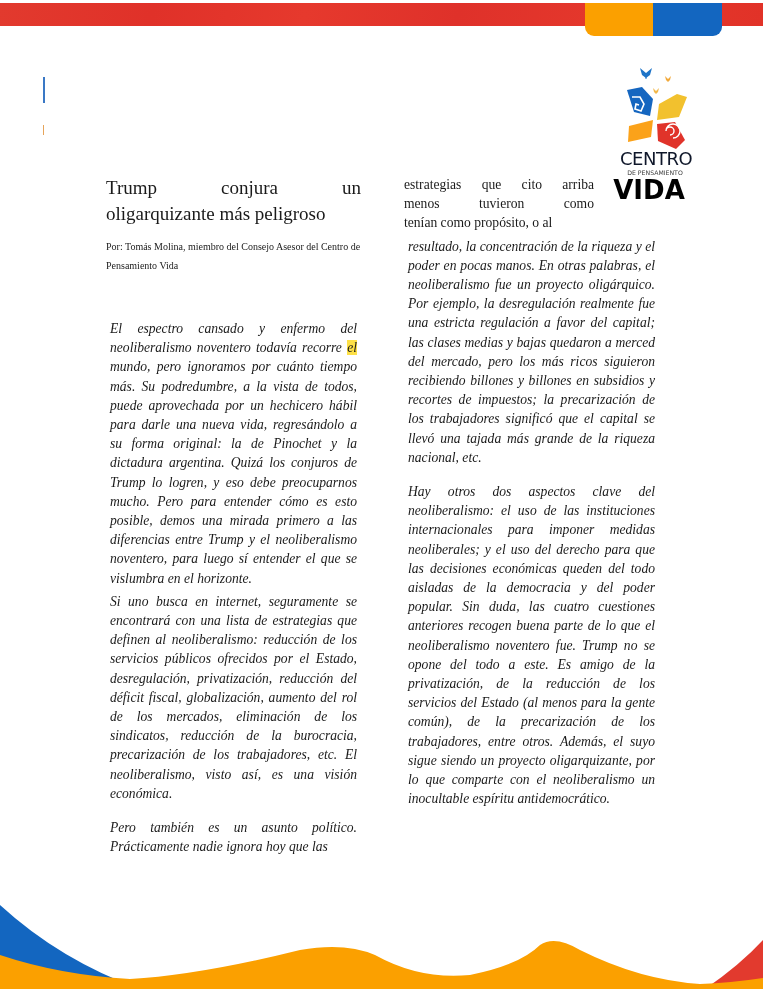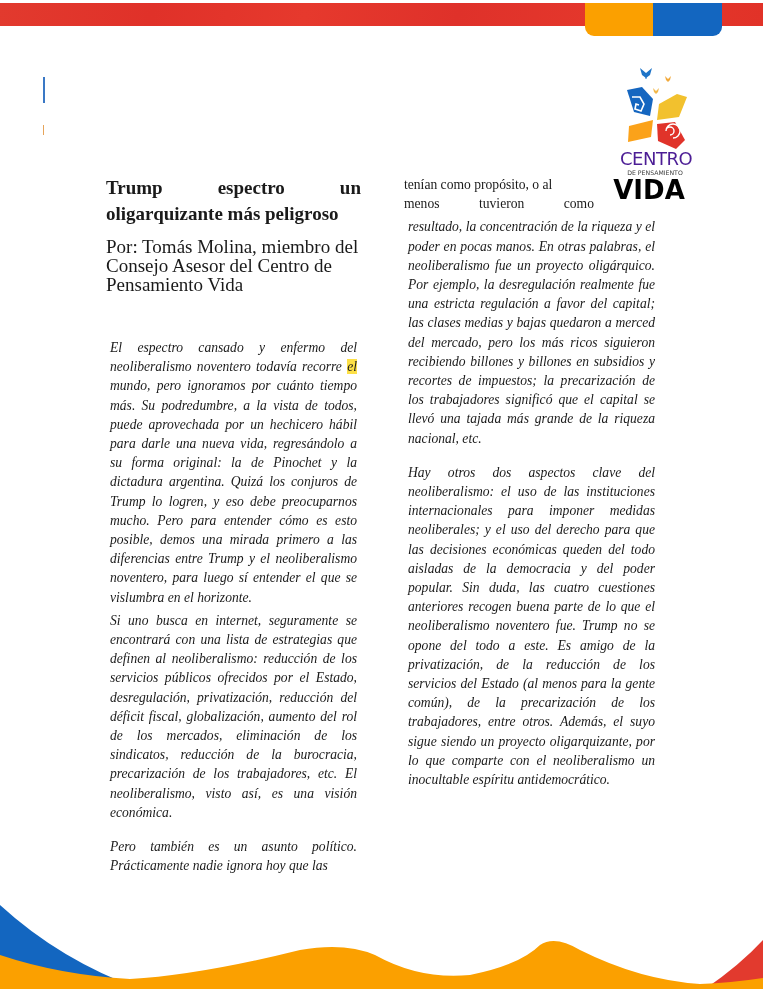--- a/index.html
+++ b/index.html
@@ -19,41 +19,41 @@
   .top-tab.orange { left: 585px; width: 68px; background: #fba000; border-bottom-left-radius: 9px; }
   .top-tab.blue { left: 653px; width: 69px; background: #1366c0; border-bottom-right-radius: 9px; }
   .margin-mark-blue { position: absolute; left: 43px; top: 77px; width: 2px; height: 26px; background: #3a78c5; }
   .margin-mark-orange { position: absolute; left: 43px; top: 125px; width: 1px; height: 10px; background: #e6a45a; }
 
   .logo { position: absolute; left: 615px; top: 60px; width: 80px; height: 150px; }
   .logo svg { display: block; }
   .logo-centro {
     position: absolute; left: 620px; top: 150px; width: 70px; text-align: center;
     font-family: "DejaVu Sans", sans-serif; font-size: 18px; letter-spacing: -0.5px;
-    color: #4c1d95; line-height: 18px;
+    color: #0f172a; line-height: 18px;
   }
   .logo-de {
     position: absolute; left: 618px; top: 169px; width: 74px; text-align: center;
     font-family: "DejaVu Sans", sans-serif; font-size: 6.2px; color: #3b3b3b; line-height: 8px;
   }
   .logo-vida {
     position: absolute; left: 612px; top: 175px; width: 74px; text-align: center;
     font-family: "DejaVu Sans", sans-serif; font-weight: bold; font-size: 26px;
     color: #000000; line-height: 30px; letter-spacing: 0px;
   }
 
   .col { position: absolute; font-size: 13.6px; line-height: 19.2px; text-align: justify; }
   .col-left { left: 106px; top: 175px; width: 255px; }
   .col-right { left: 404px; top: 175px; width: 255px; }
   .title {
-    font-weight: bold; font-size: 19px; line-height: 26px; margin: 0 0 10px 0;
+    font-weight: normal; font-size: 19px; line-height: 26px; margin: 0 0 10px 0;
     text-align: justify; text-align-last: left;
   }
   .title .l1 { display: flex; justify-content: space-between; }
-  .byline { font-size: 19px; line-height: 19px; margin: 0; text-align: left; }
+  .byline { font-size: 10px; line-height: 19px; margin: 0; text-align: left; }
   .para { margin: 4px; font-style: italic; }
   .gap-big { height: 40px; }
   .gap-sm { height: 7px; }
   .hl { background: #fde047; }
   .wrap-short { width: 190px; }
   .wrap-short.spread { text-align: justify; text-align-last: justify; }
 
   .bottom-wave { position: absolute; left: 0; top: 880px; width: 763px; height: 109px; }
 </style>
 </head>
@@ -86,36 +86,37 @@
   </svg>
 </div>
 <div class="logo-centro">CENTRO</div>
 <div class="logo-de">DE PENSAMIENTO</div>
 <div class="logo-vida">VIDA</div>
 
 <div class="col col-left">
   <div class="title">
     <div class="l1">
       <span>Trump</span>
-      <span>espectro</span>
+      <span>conjura</span>
       <span>un</span>
     </div>
     <div>oligarquizante más peligroso</div>
   </div>
   <p class="byline">Por: Tomás Molina, miembro del Consejo Asesor del Centro de Pensamiento Vida</p>
   <div class="gap-big"></div>
   <p class="para"><span>El espectro cansado y enfermo del neoliberalismo noventero todavía recorre </span><span class="hl">el</span><span> mundo, pero ignoramos por cuánto tiempo más. Su podredumbre, a la vista de todos, puede aprovechada por un hechicero hábil para darle una nueva vida, regresándolo a su forma original: la de Pinochet y la dictadura argentina. Quizá los conjuros de Trump lo logren, y eso debe preocuparnos mucho. Pero para entender cómo es esto posible, demos una mirada primero a las diferencias entre Trump y el neoliberalismo noventero, para luego sí entender el que se vislumbra en el horizonte.</span></p>
   <p class="para">Si uno busca en internet, seguramente se encontrará con una lista de estrategias que definen al neoliberalismo: reducción de los servicios públicos ofrecidos por el Estado, desregulación, privatización, reducción del déficit fiscal, globalización, aumento del rol de los mercados, eliminación de los sindicatos, reducción de la burocracia, precarización de los trabajadores, etc. El neoliberalismo, visto así, es una visión económica.</p>
   <div class="gap-sm"></div>
   <p class="para">Pero también es un asunto político. Prácticamente nadie ignora hoy que las</p>
 </div>
 
 <div class="col col-right">
+  <div class="wrap-short spread">estrategias que cito arriba</div>
+  <div class="wrap-short spread">menos tuvieron como</div>
   <div class="wrap-short">tenían como propósito, o al</div>
-  <div class="wrap-short spread">menos tuvieron como</div>
   <p class="para">resultado, la concentración de la riqueza y el poder en pocas manos. En otras palabras, el neoliberalismo fue un proyecto oligárquico. Por ejemplo, la desregulación realmente fue una estricta regulación a favor del capital; las clases medias y bajas quedaron a merced del mercado, pero los más ricos siguieron recibiendo billones y billones en subsidios y recortes de impuestos; la precarización de los trabajadores significó que el capital se llevó una tajada más grande de la riqueza nacional, etc.</p>
   <div class="gap-sm"></div>
   <p class="para">Hay otros dos aspectos clave del neoliberalismo: el uso de las instituciones internacionales para imponer medidas neoliberales; y el uso del derecho para que las decisiones económicas queden del todo aisladas de la democracia y del poder popular. Sin duda, las cuatro cuestiones anteriores recogen buena parte de lo que el neoliberalismo noventero fue. Trump no se opone del todo a este. Es amigo de la privatización, de la reducción de los servicios del Estado (al menos para la gente común), de la precarización de los trabajadores, entre otros. Además, el suyo sigue siendo un proyecto oligarquizante, por lo que comparte con el neoliberalismo un inocultable espíritu antidemocrático.</p>
   <div class="gap-sm"></div>
 </div>
 
 <svg class="bottom-wave" viewBox="0 0 763 109" preserveAspectRatio="none">
   <path d="M0 25 Q60 80 140 109 L0 109 Z" fill="#1366c0"></path>
   <path d="M763 60 Q740 85 705 109 L763 109 Z" fill="#e23a2e"></path>
   <path d="M0 75 Q60 95 130 99 Q200 95 300 70 Q345 62 375 75 Q420 100 470 95 Q520 85 540 65 Q555 55 580 70 Q640 100 700 104 Q730 103 763 98 L763 109 L0 109 Z" fill="#fba000"></path>

